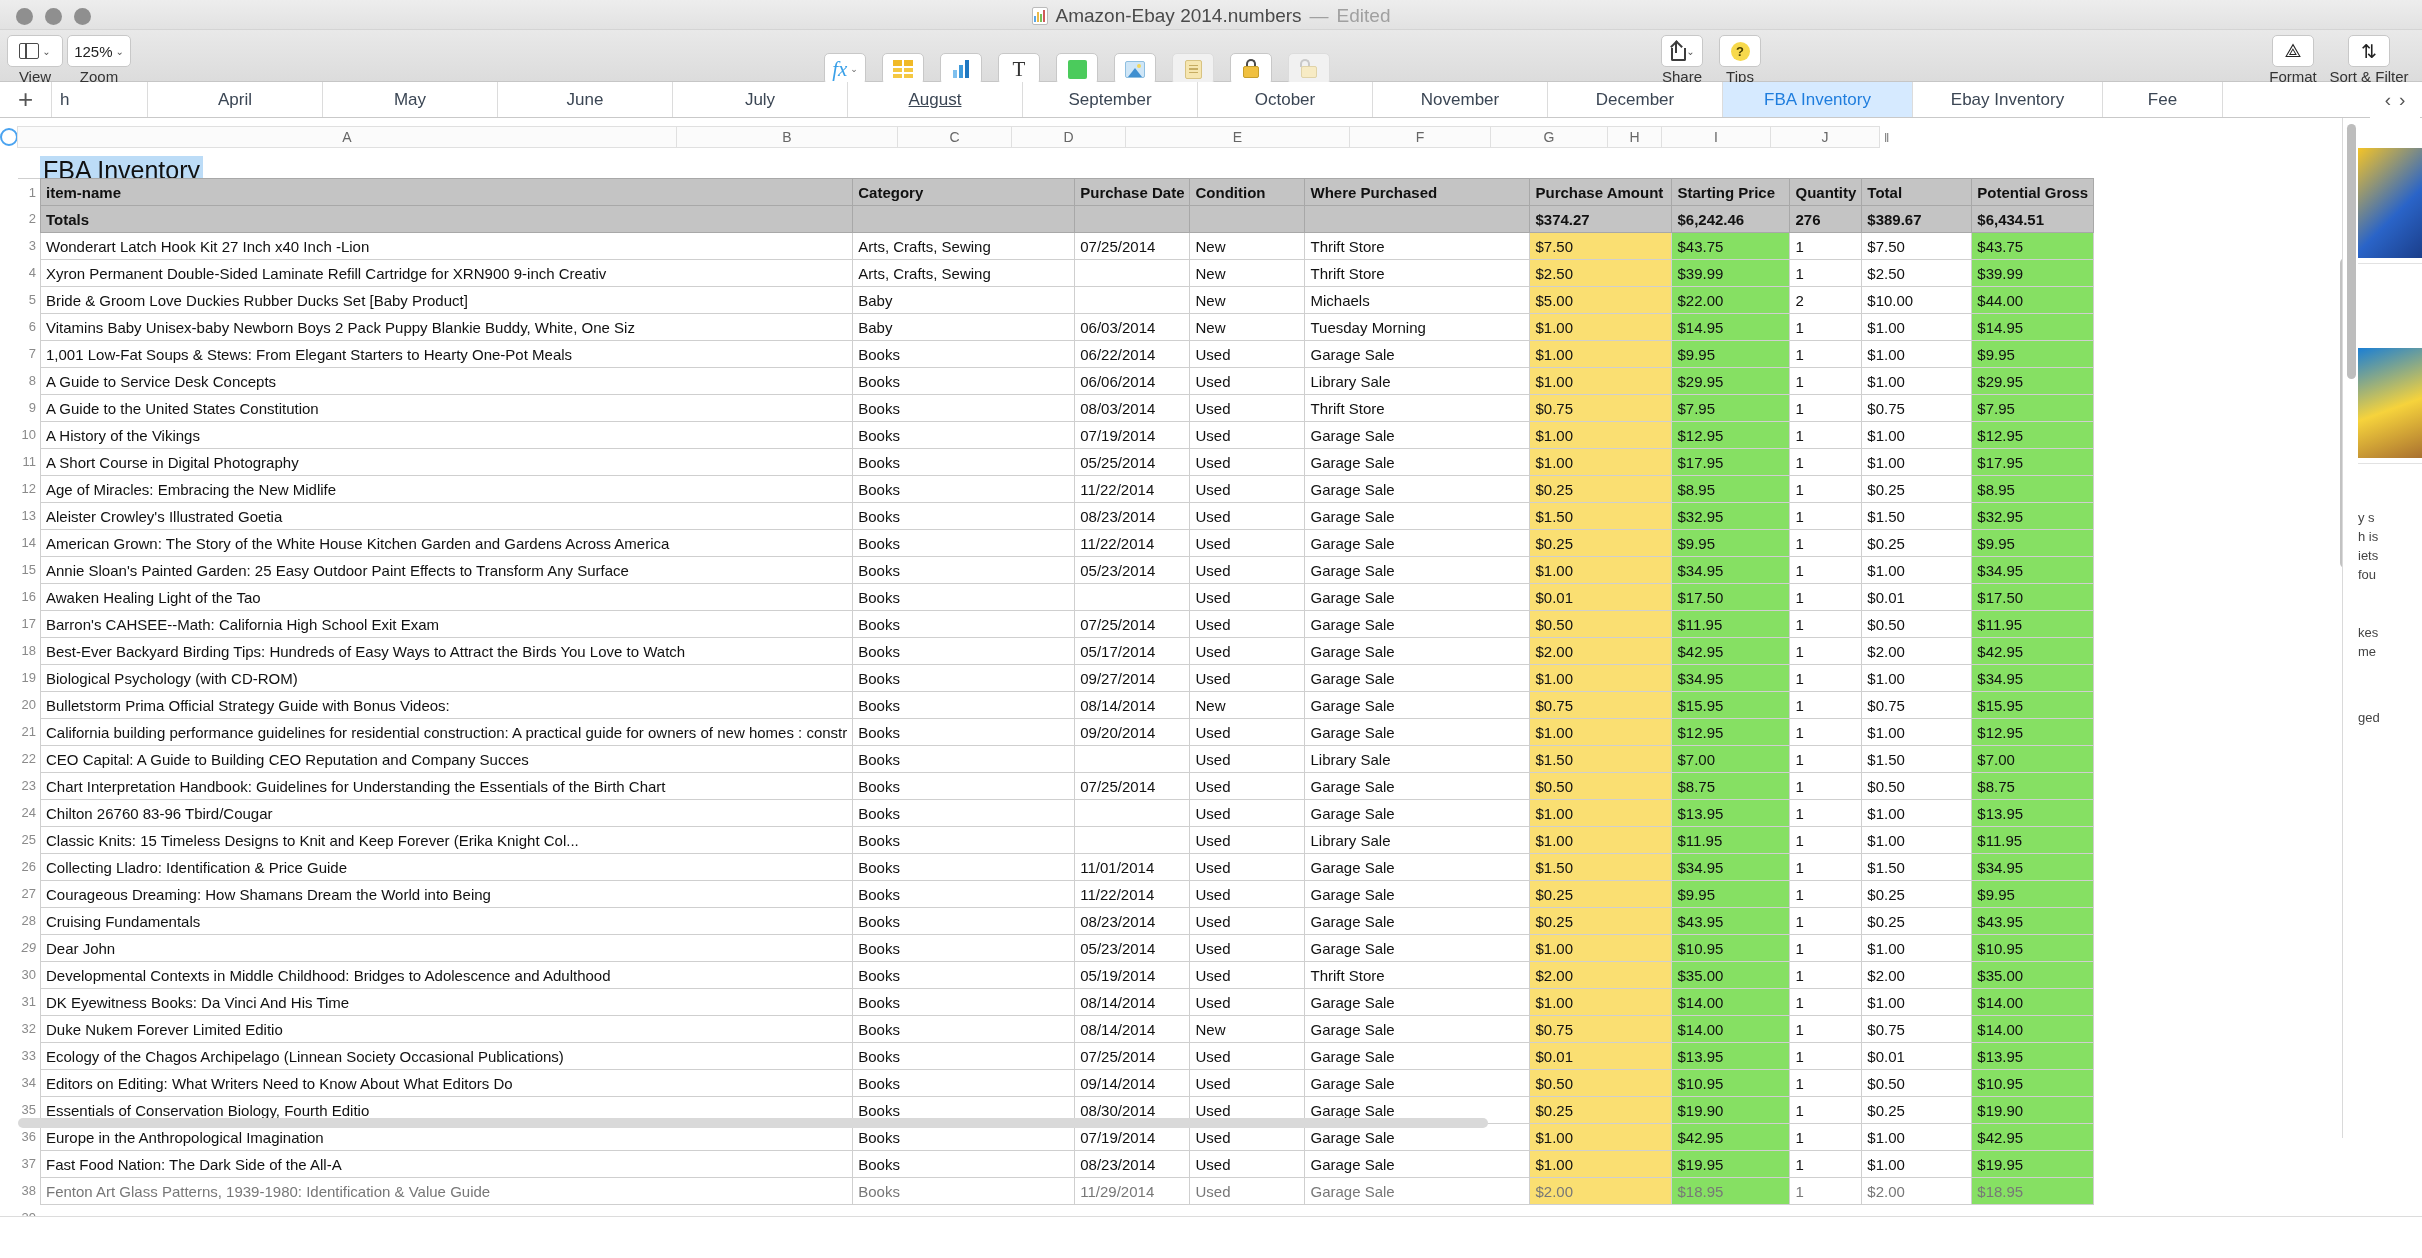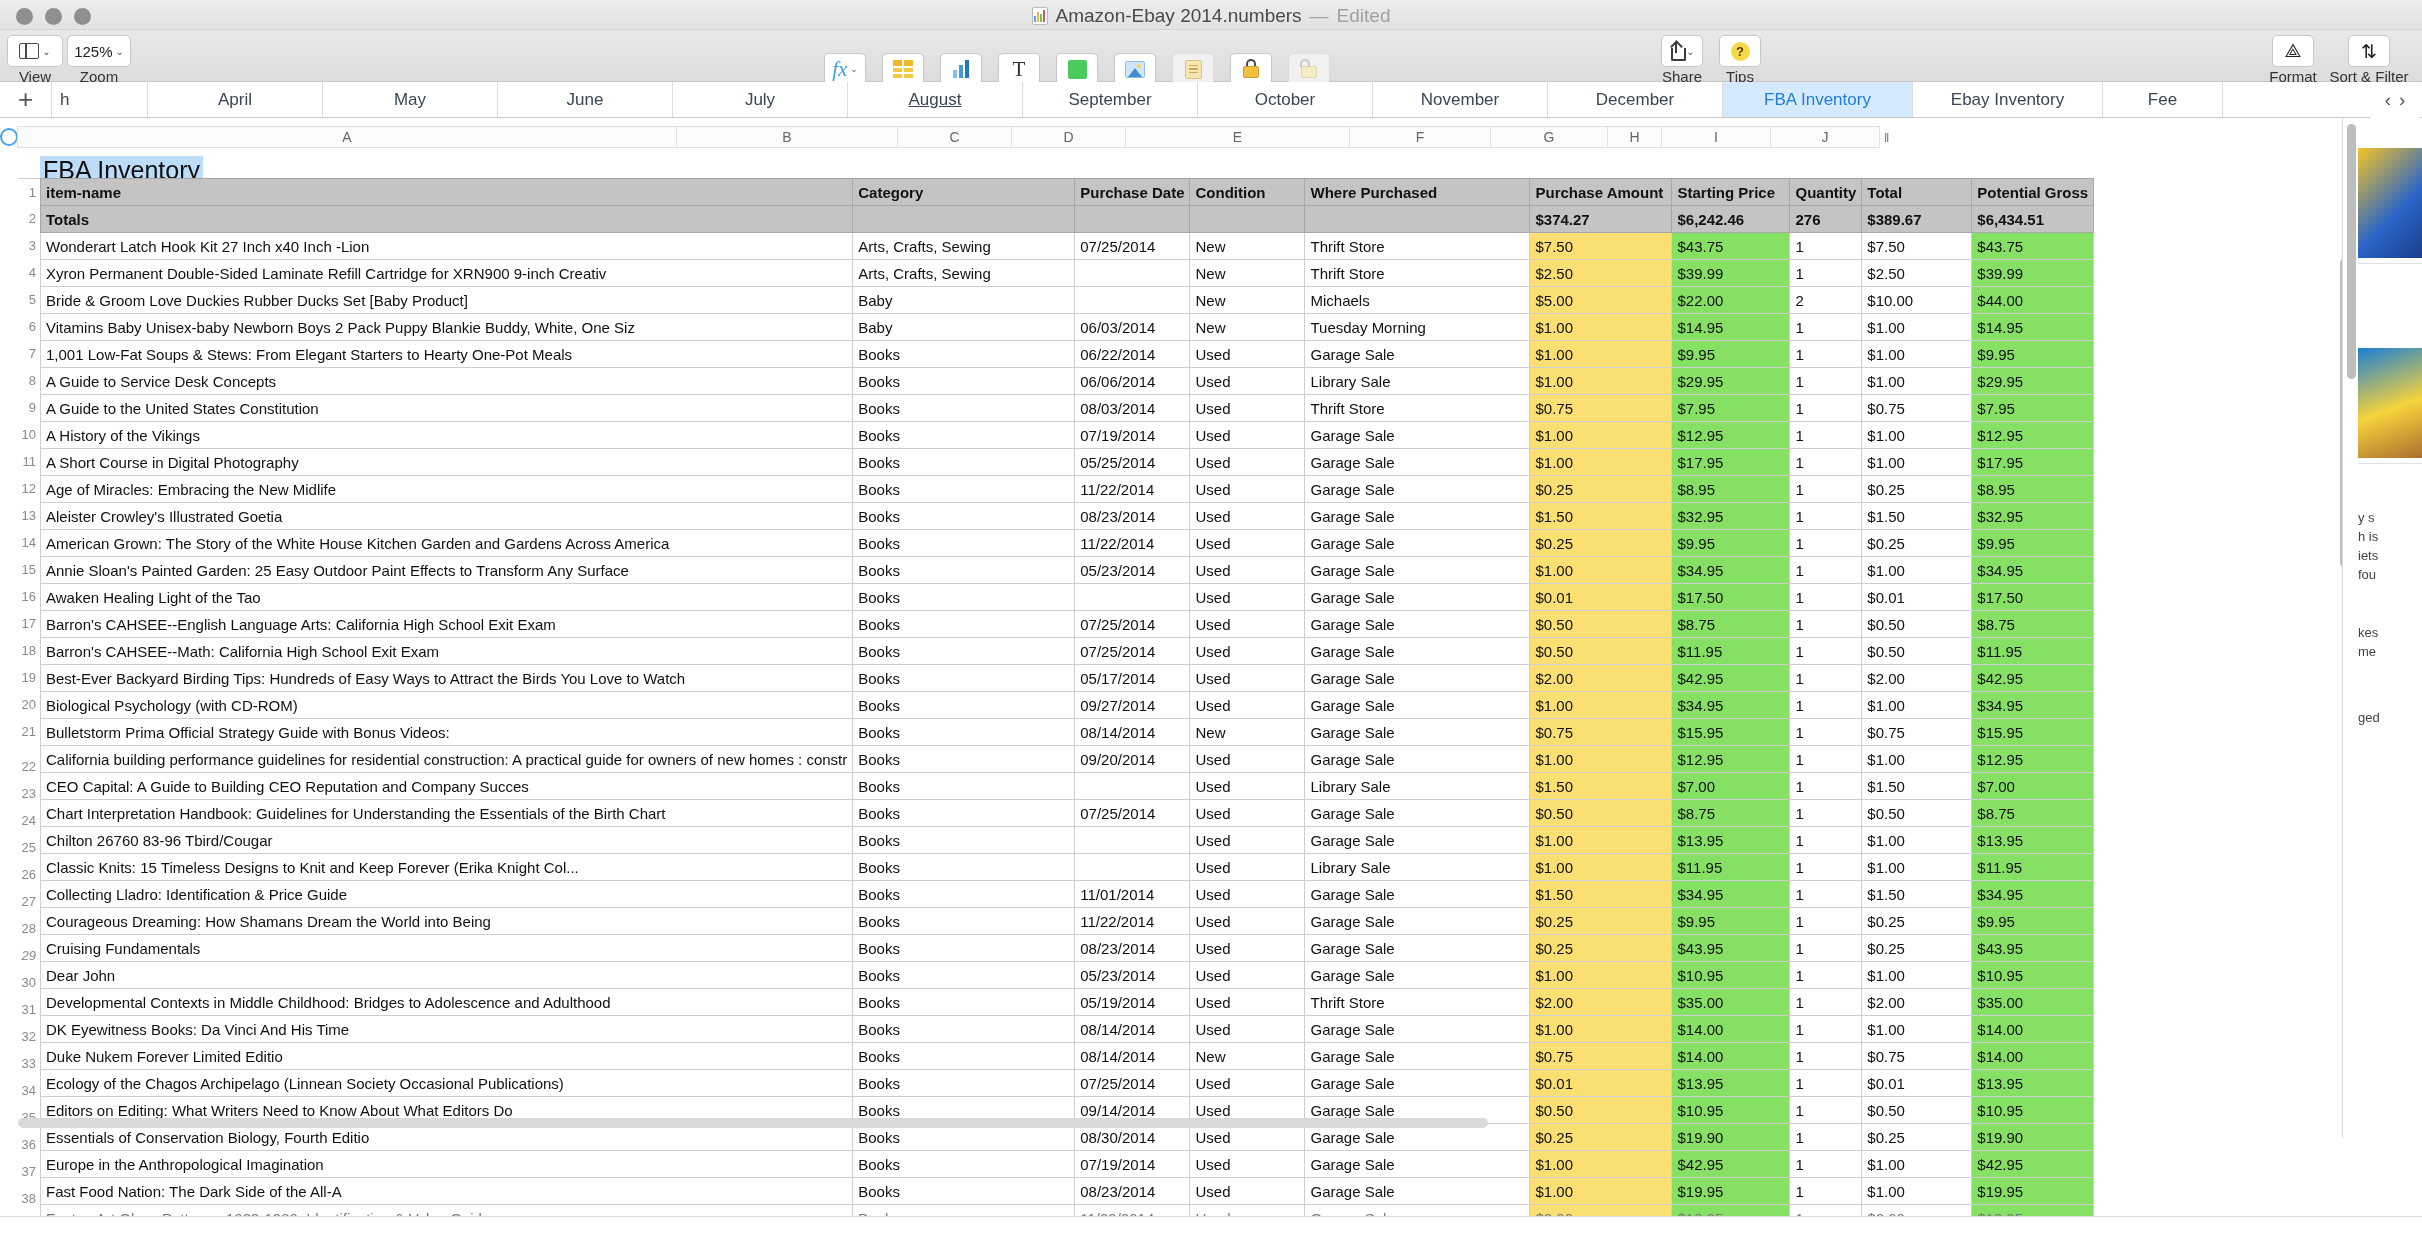--- a/index.html
+++ b/index.html
@@ -610,21 +610,21 @@
         </div>
         <div class="rownum" style="height: 27px;">
           <span>19</span>
         </div>
         <div class="rownum" style="height: 27px;">
           <span>20</span>
         </div>
         <div class="rownum" style="height: 27px;">
           <span>21</span>
         </div>
-        <div class="rownum" style="height: 27px; margin-top: 8px;">
+        <div class="rownum" style="height: 27px;">
           <span>22</span>
         </div>
         <div class="rownum" style="height: 27px;">
           <span>23</span>
         </div>
         <div class="rownum" style="height: 27px;">
           <span>24</span>
         </div>
         <div class="rownum" style="height: 27px;">
           <span>25</span>
@@ -875,32 +875,20 @@
             <td></td>
             <td>Used</td>
             <td>Garage Sale</td>
             <td class="amt">$0.01</td>
             <td class="start">$17.50</td>
             <td class="qty">1</td>
             <td class="tot">$0.01</td>
             <td class="gross">$17.50</td>
           </tr>
           <tr>
-            <td>Barron's CAHSEE--English Language Arts: California High School Exit Exam</td>
-            <td>Books</td>
-            <td>07/25/2014</td>
-            <td>Used</td>
-            <td>Garage Sale</td>
-            <td class="amt">$0.50</td>
-            <td class="start">$8.75</td>
-            <td class="qty">1</td>
-            <td class="tot">$0.50</td>
-            <td class="gross">$8.75</td>
-          </tr>
-          <tr>
             <td>Barron's CAHSEE--Math: California High School Exit Exam</td>
             <td>Books</td>
             <td>07/25/2014</td>
             <td>Used</td>
             <td>Garage Sale</td>
             <td class="amt">$0.50</td>
             <td class="start">$11.95</td>
             <td class="qty">1</td>
             <td class="tot">$0.50</td>
             <td class="gross">$11.95</td>

